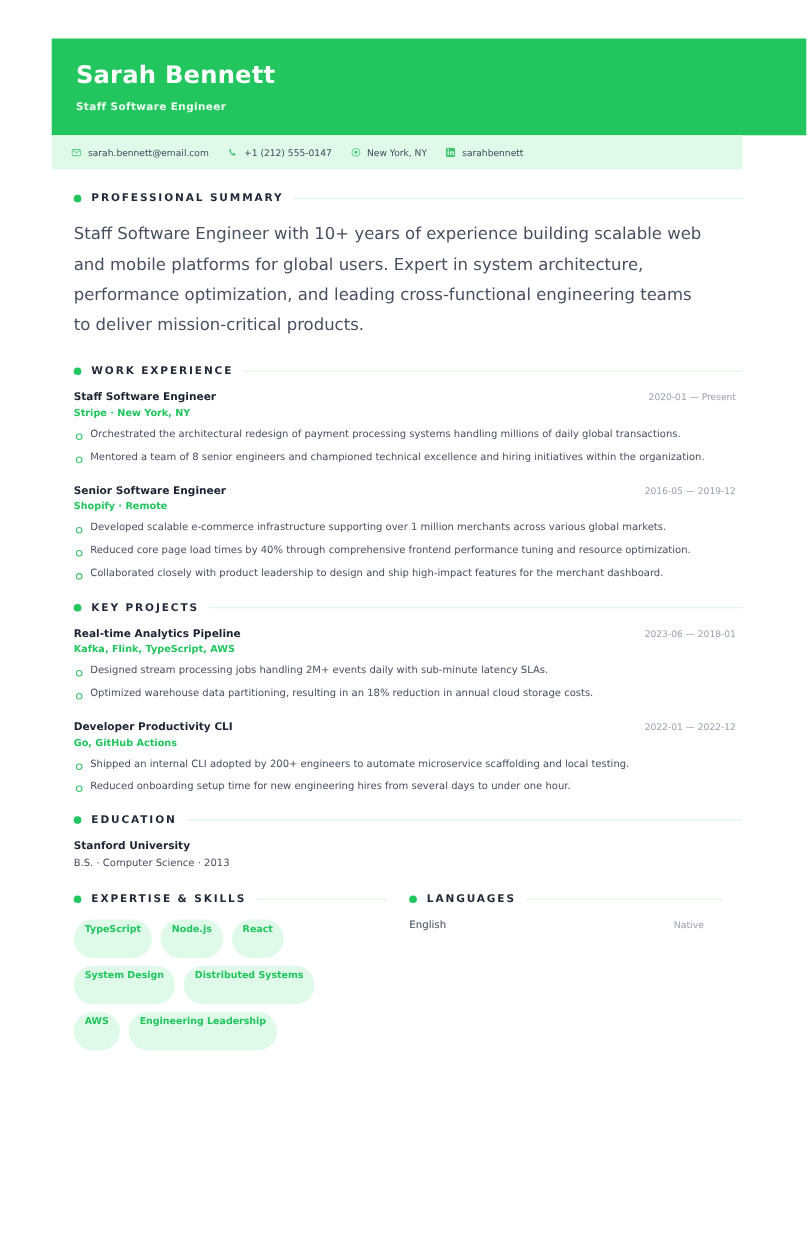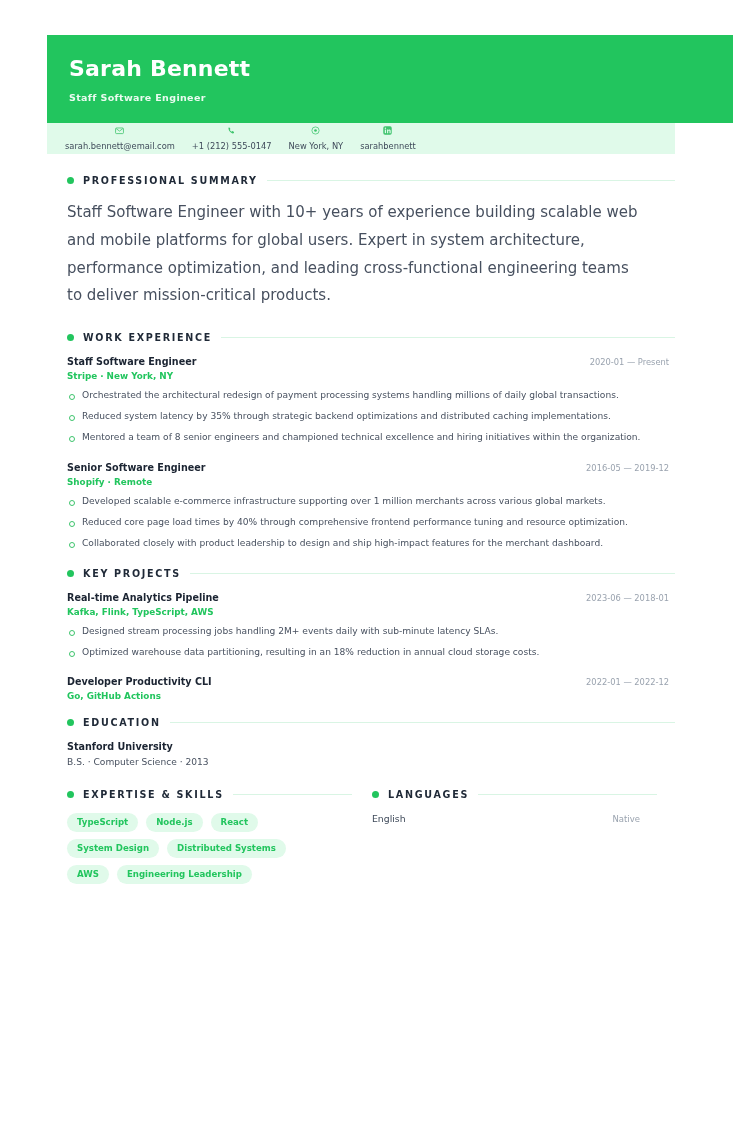--- a/index.html
+++ b/index.html
@@ -49,21 +49,20 @@
     gap: 17px;
     margin-bottom: 21px;
   }
   .contact-item {
     display: flex;
     align-items: center;
     gap: 6px;
     font-size: 8.3px;
     color: #3f4a5a;
     white-space: nowrap;
-    flex-direction: column;
   }
   .contact-item .ico { display: flex; align-items: center; }
 
   
   .section { margin-bottom: 2px; }
   .sec-head {
     display: flex;
     align-items: center;
     gap: 9px;
     margin: 0 0 13px 20px;
@@ -166,21 +165,21 @@
     flex-wrap: wrap;
     gap: 7px 8px;
     margin-left: 20px;
     max-width: 268px;
   }
   .pill {
     background: #e0faea;
     color: #22c55e;
     font-size: 8.6px;
     font-weight: bold;
-    padding: 4px 10px 5px 10px;
+    padding: 4px 10px 21px 10px;
     border-radius: 999px;
     white-space: nowrap;
   }
   .lang-row {
     display: flex;
     justify-content: space-between;
     align-items: baseline;
     margin-left: 20px;
     max-width: 268px;
   }
@@ -262,21 +261,20 @@
     <div class="sec-body">
 
       <div class="entry">
         <div class="entry-top">
           <span class="entry-role">Staff Software Engineer</span>
           <span class="entry-date">2020-01 — Present</span>
         </div>
         <div class="entry-org">Stripe · New York, NY</div>
         <ul class="bullets">
           <li>Orchestrated the architectural redesign of payment processing systems handling millions of daily global transactions.</li>
-          <li>Reduced system latency by 35% through strategic backend optimizations and distributed caching implementations.</li>
           <li>Mentored a team of 8 senior engineers and championed technical excellence and hiring initiatives within the organization.</li>
         </ul>
       </div>
 
       <div class="entry">
         <div class="entry-top">
           <span class="entry-role">Senior Software Engineer</span>
           <span class="entry-date">2016-05 — 2019-12</span>
         </div>
         <div class="entry-org">Shopify · Remote</div>
@@ -309,20 +307,24 @@
           <li>Optimized warehouse data partitioning, resulting in an 18% reduction in annual cloud storage costs.</li>
         </ul>
       </div>
 
       <div class="entry">
         <div class="entry-top">
           <span class="entry-role">Developer Productivity CLI</span>
           <span class="entry-date">2022-01 — 2022-12</span>
         </div>
         <div class="entry-org">Go, GitHub Actions</div>
+        <ul class="bullets">
+          <li>Shipped an internal CLI adopted by 200+ engineers to automate microservice scaffolding and local testing.</li>
+          <li>Reduced onboarding setup time for new engineering hires from several days to under one hour.</li>
+        </ul>
       </div>
 
     </div>
   </div>
 
   <div class="section">
     <div class="sec-head">
       <span class="sec-dot"></span>
       <span class="sec-title">EDUCATION</span>
       <span class="sec-rule"></span>

